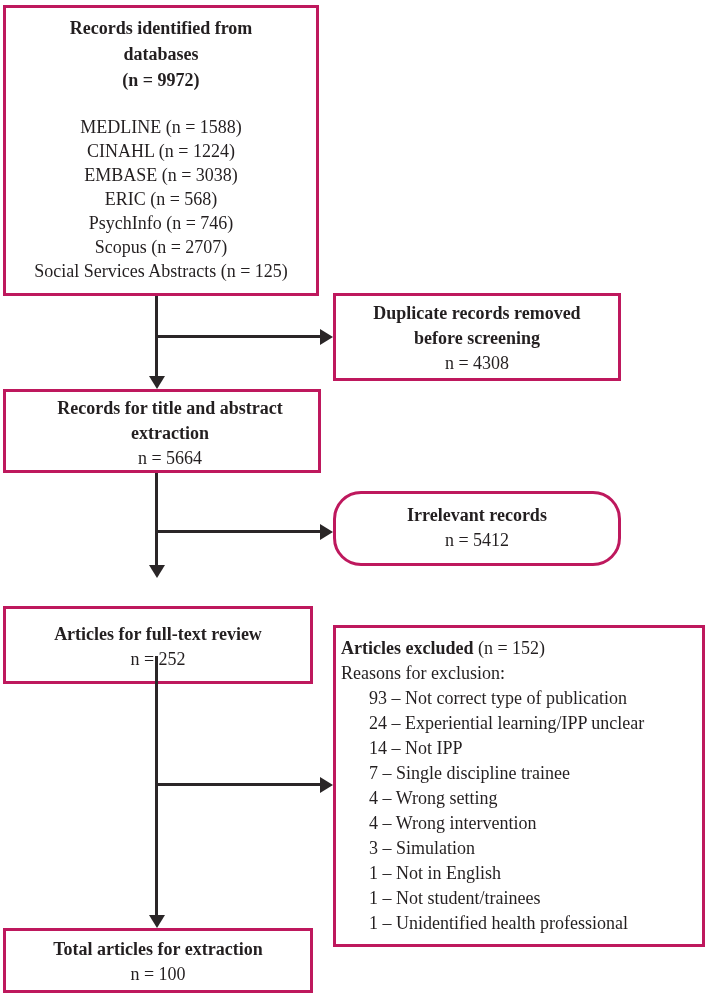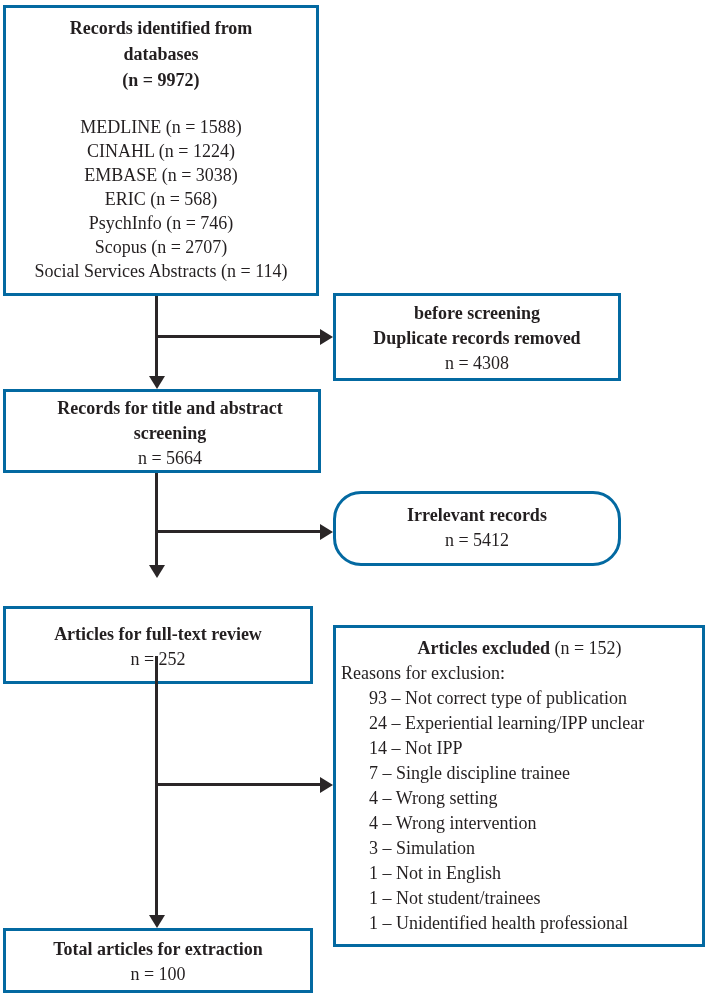--- a/index.html
+++ b/index.html
@@ -8,21 +8,21 @@
     width: 710px;
     height: 994px;
     background: #ffffff;
     font-family: "Liberation Serif", "DejaVu Serif", serif;
     color: #231f20;
     overflow: hidden;
   }
   .box {
     position: absolute;
     box-sizing: border-box;
-    border: 3px solid #0369a1;
+    border: 3px solid #be185d;
     background: #ffffff;
     text-align: center;
     font-size: 18px;
   }
   .bline { font-weight: bold; line-height: 25px; }
   .rline { font-weight: normal; line-height: 25px; }
 
   
   #box-identified { left:3px; top:5px; width:316px; height:291px; padding-top:7px; }
   #box-identified .bline { line-height: 26px; }
@@ -32,21 +32,21 @@
   #box-duplicates { left:333px; top:293px; width:288px; height:88px; padding-top:5px; }
   #box-screening  { left:3px;  top:389px; width:318px; height:84px; padding-top:4px;padding-left:16px; }
   #box-irrelevant { left:333px; top:491px; width:288px; height:75px; padding-top:9px;border-radius:28px; }
   #box-fulltext   { left:3px;  top:578px; width:310px; height:78px; padding-top:13px;margin-top:28px; }
   #box-extraction { left:3px;  top:928px; width:310px; height:65px; padding-top:6px; }
 
   #box-excluded {
     left:333px; top:625px; width:372px; height:322px;
     padding:8px 4px 8px 5px; text-align:left;
   }
-  #box-excluded .heading { text-align:center; line-height:25px; }
+  #box-excluded .heading { line-height:25px; }
   #box-excluded .subtitle { line-height:25px; }
   #box-excluded .reason { line-height:25px; padding-left:28px; }
 
   
   .line { position:absolute; background:#2a2627; }
   .vline { width:3px; }
   .hline { height:3px; }
   #v1 { left:155px; top:296px; height:81px; }
   #v2 { left:155px; top:473px; height:93px; }
   #v3 { left:155px; top:656px; height:260px; }
@@ -81,32 +81,32 @@
     <div class="bline">Records identified from</div>
     <div class="bline">databases</div>
     <div class="bline">(n = 9972)</div>
     <div class="spacer"></div>
     <div class="rline">MEDLINE (n = 1588)</div>
     <div class="rline">CINAHL (n = 1224)</div>
     <div class="rline">EMBASE (n = 3038)</div>
     <div class="rline">ERIC (n = 568)</div>
     <div class="rline">PsychInfo (n = 746)</div>
     <div class="rline">Scopus (n = 2707)</div>
-    <div class="rline">Social Services Abstracts (n = 114)</div>
+    <div class="rline">Social Services Abstracts (n = 125)</div>
   </div>
 
   <div class="box" id="box-duplicates">
+    <div class="bline">Duplicate records removed</div>
     <div class="bline">before screening</div>
-    <div class="bline">Duplicate records removed</div>
     <div class="rline">n = 4308</div>
   </div>
 
   <div class="box" id="box-screening">
     <div class="bline">Records for title and abstract</div>
-    <div class="bline">screening</div>
+    <div class="bline">extraction</div>
     <div class="rline">n = 5664</div>
   </div>
 
   <div class="box" id="box-irrelevant">
     <div class="bline">Irrelevant records</div>
     <div class="rline">n = 5412</div>
   </div>
 
   <div class="box" id="box-fulltext">
     <div class="bline">Articles for full-text review</div>

